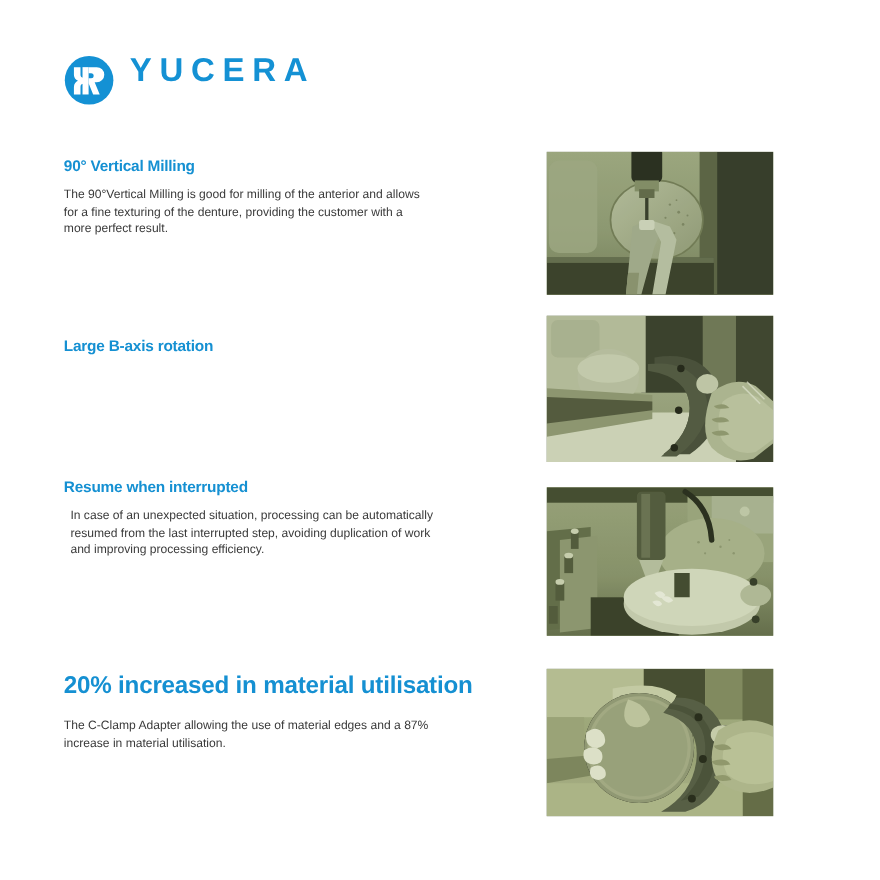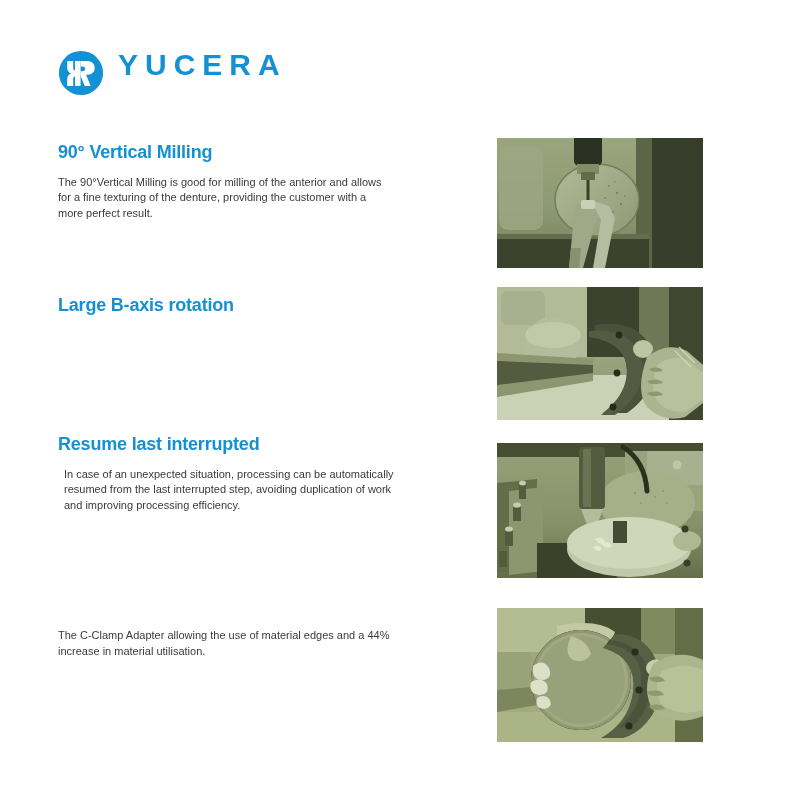--- a/index.html
+++ b/index.html
@@ -42,37 +42,37 @@
   }
 
   
   .feature {
     position: absolute;
     left: 58px;
     width: 420px;
   }
   .feature h2 {
     margin: 0 0 12px 0;
-    font-size: 18px;
+    font-size: 14px;
     font-weight: bold;
     color: #1590D2;
     line-height: 1.15;
     letter-spacing: -0.2px;
     white-space: nowrap;
   }
   .feature p {
     margin: 0;
     font-size: 11px;
     line-height: 1.42;
     color: #3a3a3a;
     max-width: 330px;
   }
 
   .feature.f1 { top: 142px; }
-  .feature.f2 { top: 295px; }
+  .feature.f2 { top: 306px; }
   .feature.f3 { top: 434px; }
   .feature.f4 { top: 610px; }
 
   .feature.f4 h2 { font-size: 22px; }
   .feature.f4 p  { margin-top: 18px; max-width: 340px; }
   .feature.f2 p  { margin-top: 4px; }
   .feature.f3 p  { margin-left: 6px; }
 
   
   .photo {
@@ -209,21 +209,21 @@
     </g>
     <g stroke="#dfe4d2" stroke-width="1.4" opacity="0.8">
       <line x1="178" y1="64" x2="194" y2="80"></line>
       <line x1="182" y1="60" x2="198" y2="76"></line>
     </g>
     <rect x="0" y="0" width="206" height="133" fill="#9aa46c" opacity="0.12"></rect>
   </svg>
 </div>
 
 <section class="feature f3">
-  <h2>Resume last interrupted</h2>
+  <h2>Resume when interrupted</h2>
   <p>In case of an unexpected situation, processing can be automatically resumed from the last interrupted step, avoiding duplication of work and improving processing efficiency.</p>
 </section>
 
 <div class="photo p3">
   <svg viewBox="0 0 206 135" preserveAspectRatio="none" aria-hidden="true">
     <defs>
       <linearGradient id="g3bg" x1="0" y1="0" x2="0" y2="1">
         <stop offset="0%" stop-color="#98a27c"></stop>
         <stop offset="60%" stop-color="#858f69"></stop>
         <stop offset="100%" stop-color="#5e6747"></stop>
@@ -278,21 +278,22 @@
     <g fill="#eef1e3">
       <path d="M98 96 q6 -4 10 2 q-4 6 -10 -2 z"></path>
       <path d="M104 100 q7 -3 11 3 q-5 5 -11 -3 z"></path>
       <path d="M96 104 q6 -3 9 2 q-4 5 -9 -2 z"></path>
     </g>
     <rect x="0" y="0" width="206" height="135" fill="#98a268" opacity="0.12"></rect>
   </svg>
 </div>
 
 <section class="feature f4">
-  <p>The C-Clamp Adapter allowing the use of material edges and a 44% increase in material utilisation.</p>
+  <h2>20% increased in material utilisation</h2>
+  <p>The C-Clamp Adapter allowing the use of material edges and a 87% increase in material utilisation.</p>
 </section>
 
 <div class="photo p4">
   <svg viewBox="0 0 206 134" preserveAspectRatio="none" aria-hidden="true">
     <defs>
       <linearGradient id="g4bg" x1="0" y1="0" x2="0" y2="1">
         <stop offset="0%" stop-color="#aab58a"></stop>
         <stop offset="60%" stop-color="#97a177"></stop>
         <stop offset="100%" stop-color="#b6bd96"></stop>
       </linearGradient>

